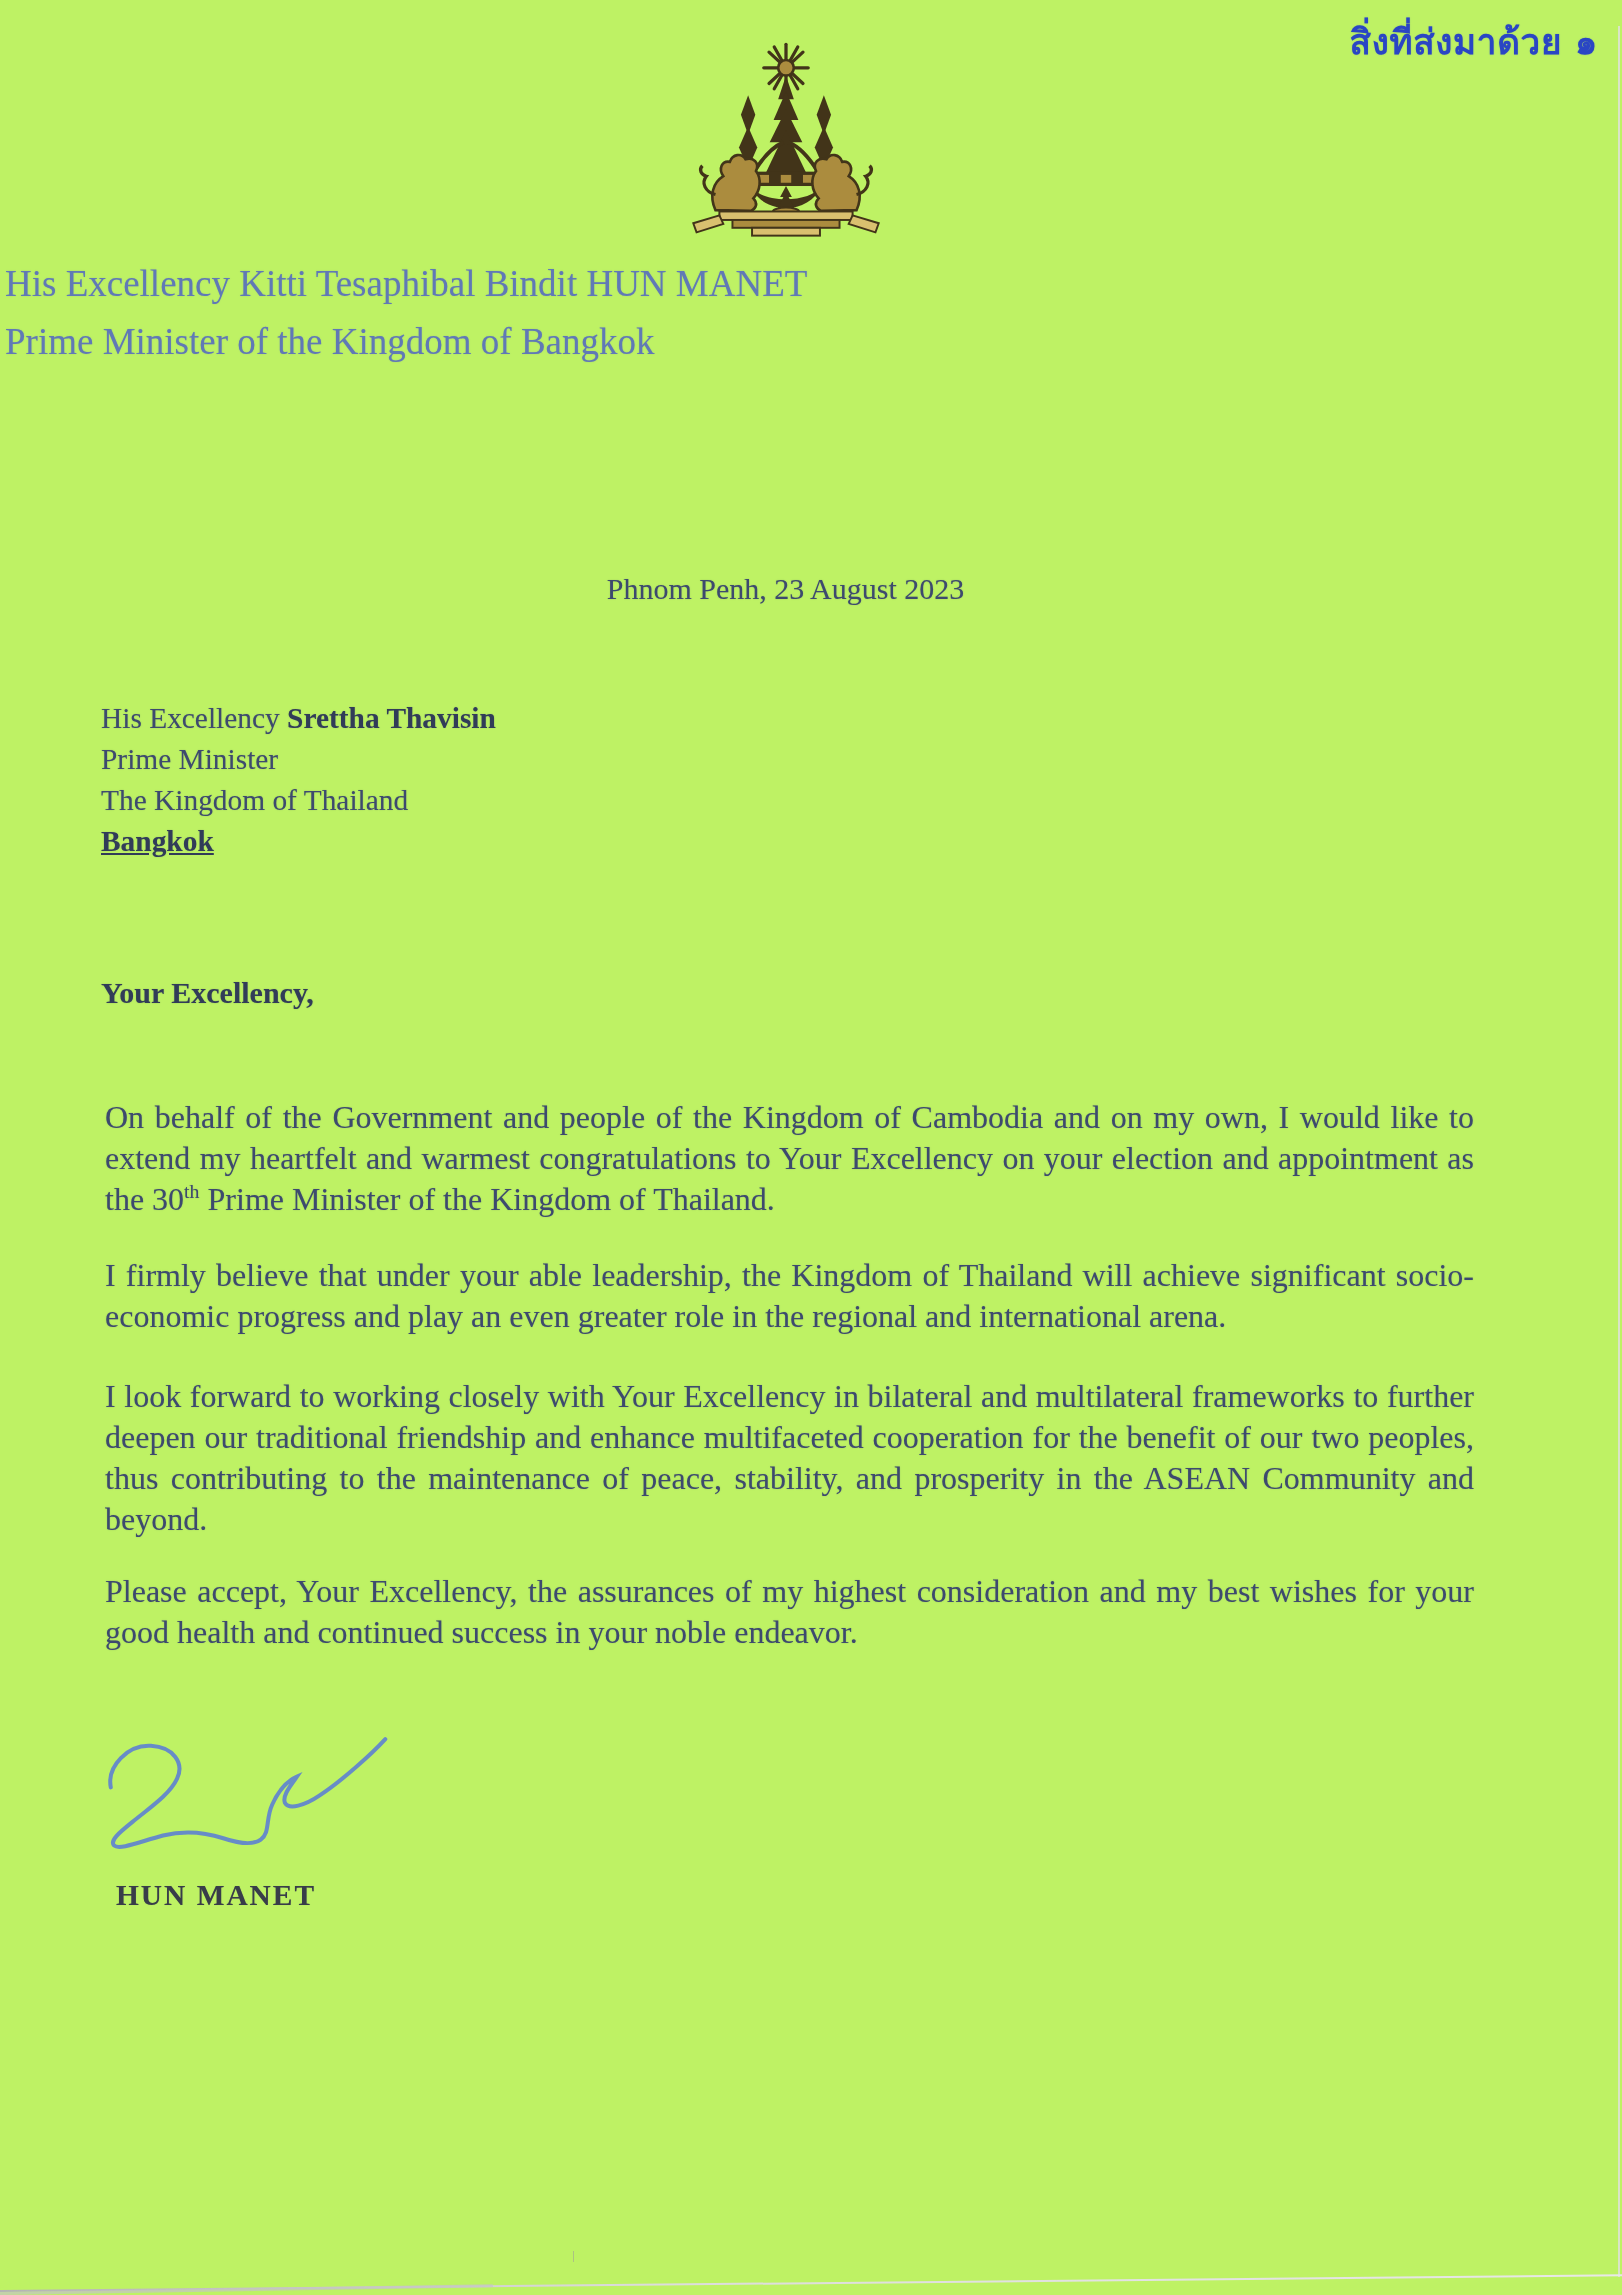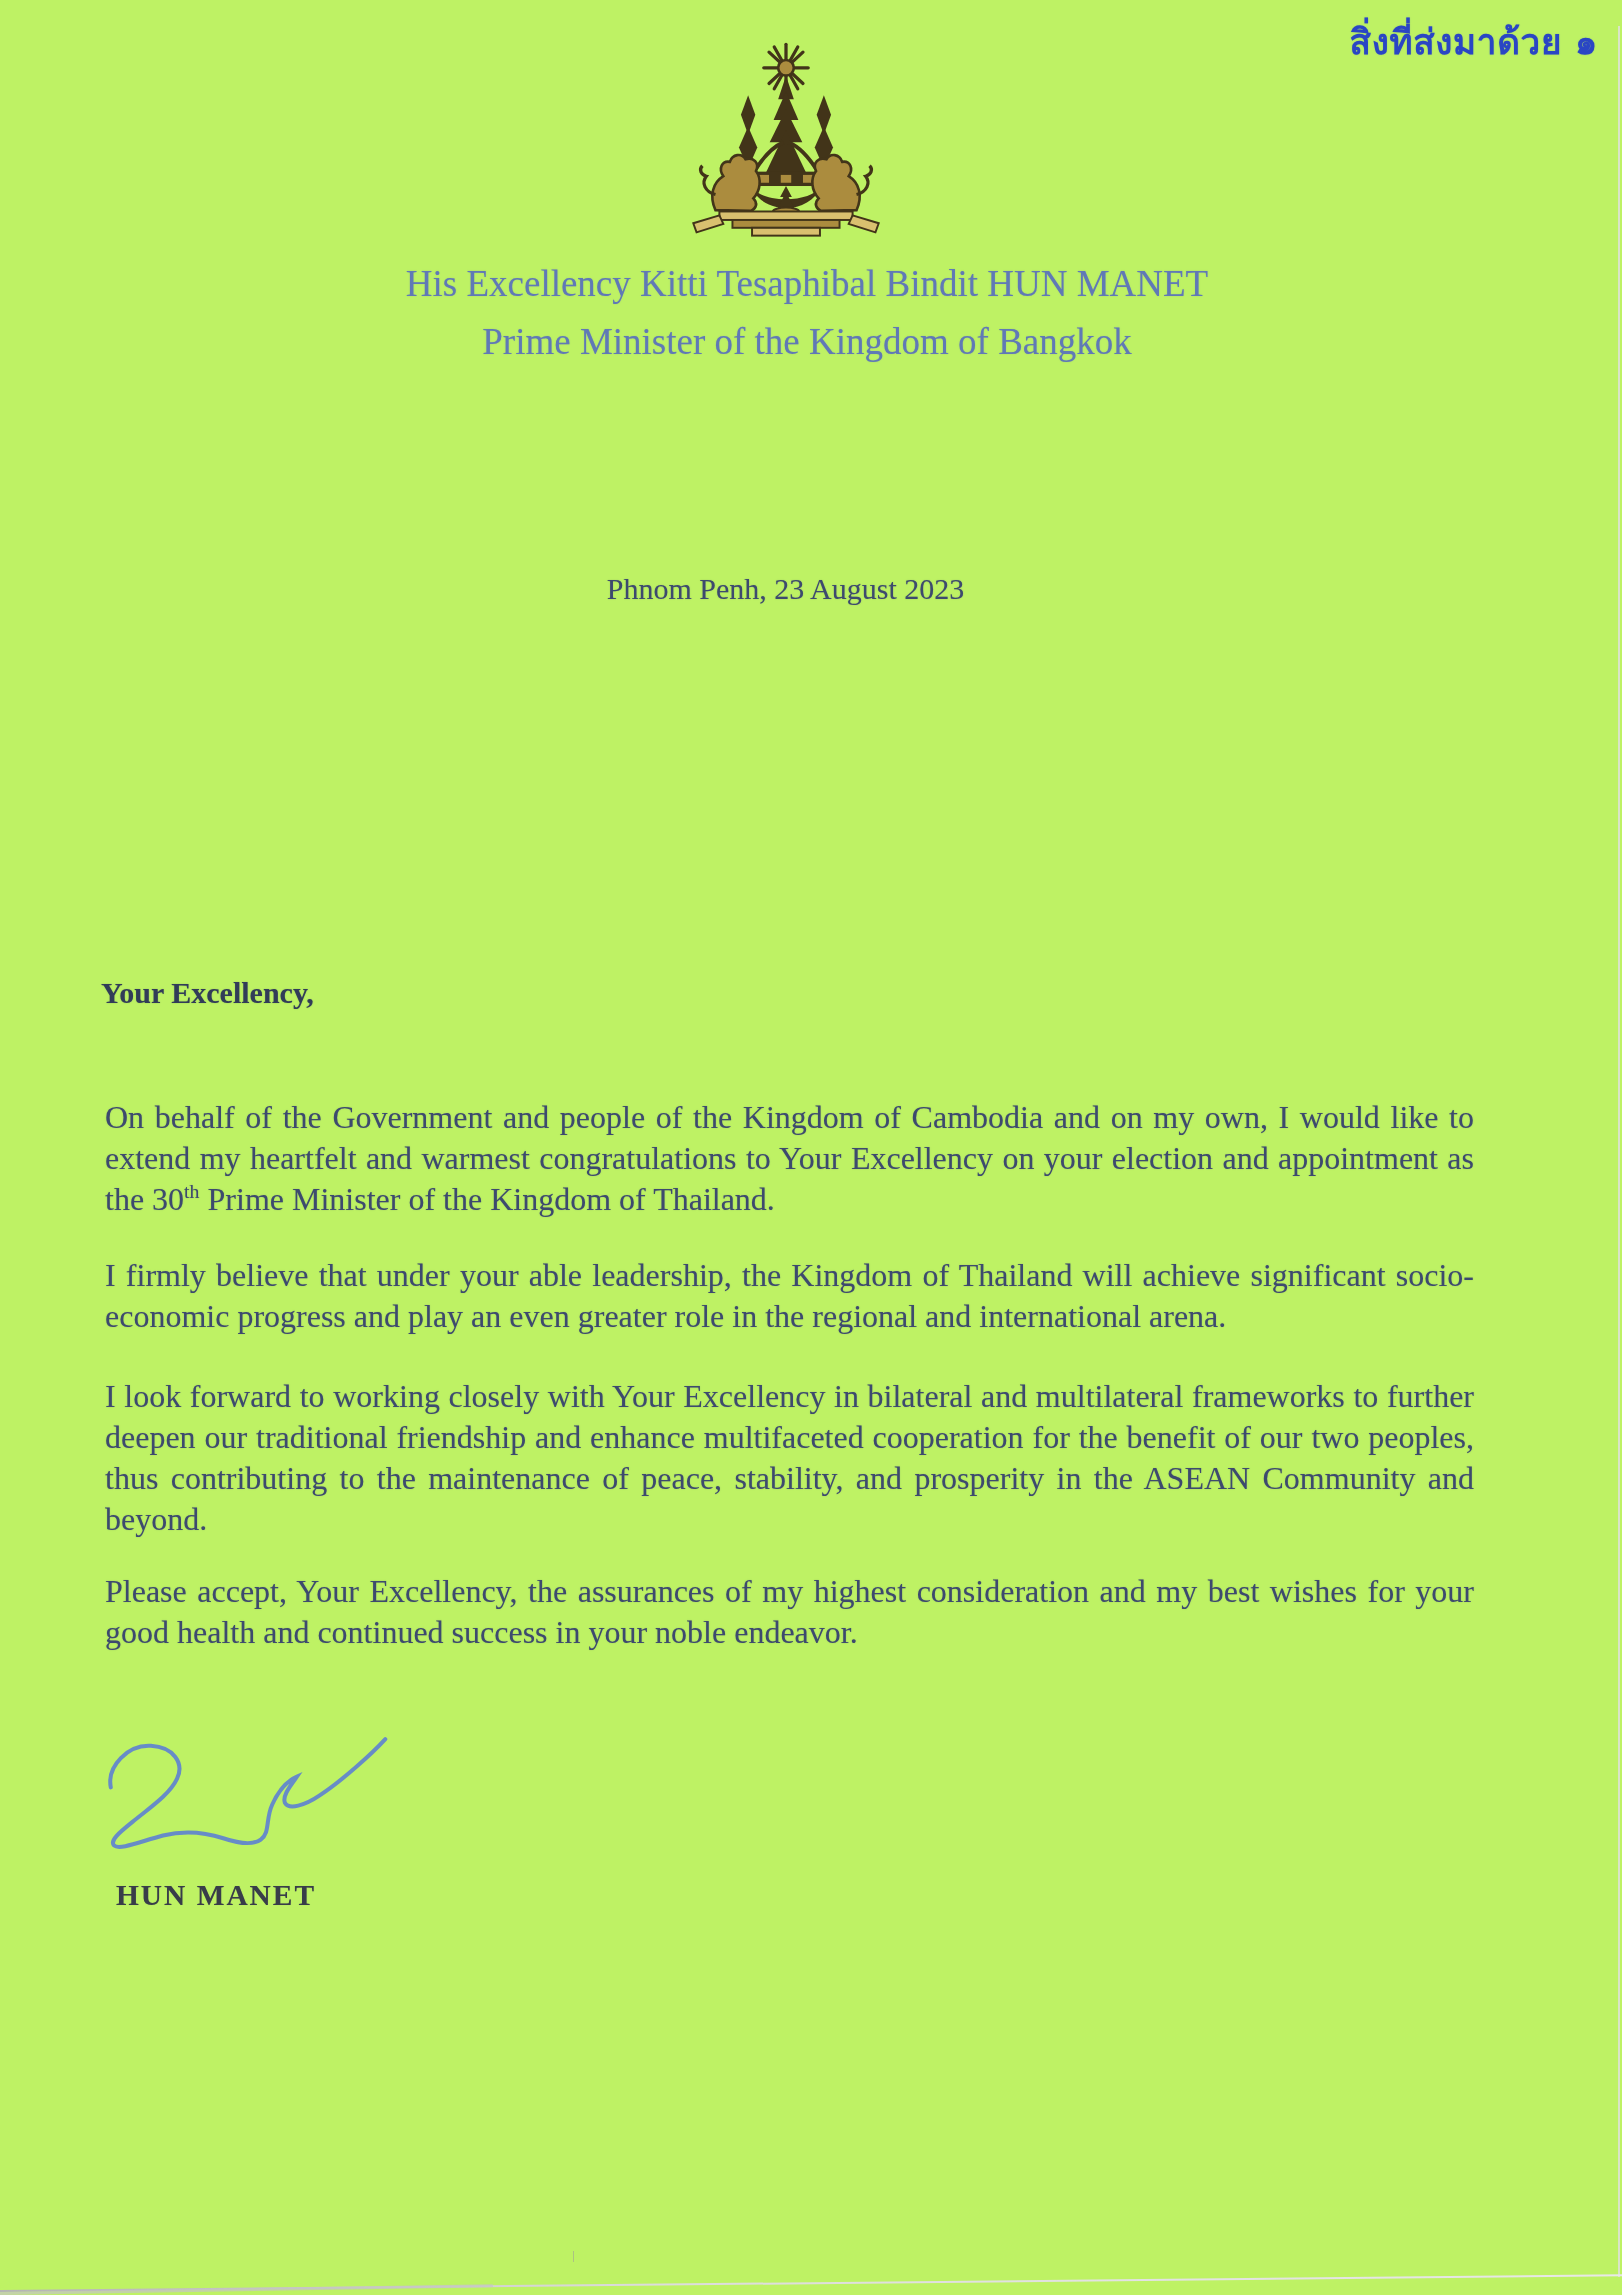--- a/index.html
+++ b/index.html
@@ -32,23 +32,23 @@
     top: 37px;
     width: 222px;
     height: 204px;
     filter: blur(0.4px);
   }
 
   
   .letterhead {
     position: absolute;
     top: 255px;
-    left: 17px;
+    left: 5px;
     width: 1580px;
-    text-align: center;
+    text-align: left;
     color: var(--letterhead-blue, #6079b6);
     font-size: 37px;
     line-height: 58px;
     text-shadow: 0 0 1.3px rgba(96,121,182,0.4);
   }
 
   
   .dateline {
     position: absolute;
     top: 572px;
@@ -225,20 +225,26 @@
     <path d="M272,272 L312,284 L307,298 L266,285 Z" fill="#d9c06f" stroke="#423419" stroke-width="3"></path>
   </svg>
 
   <div class="letterhead">
     <div>His Excellency Kitti Tesaphibal Bindit HUN MANET</div>
     <div>Prime Minister of the Kingdom of Bangkok</div>
   </div>
 
   <div class="dateline">Phnom Penh, 23 August 2023</div>
 
+  <div class="recipient">
+    <div><span>His Excellency </span><span class="bold-name">Srettha Thavisin</span></div>
+    <div>Prime Minister</div>
+    <div>The Kingdom of Thailand</div>
+    <div><span class="city">Bangkok</span></div>
+  </div>
 
   <div class="salutation">Your Excellency,</div>
 
   <p class="para p1"><span>On behalf of the Government and people of the Kingdom of Cambodia and on my own, I would like to extend my heartfelt and warmest congratulations to Your Excellency on your election and appointment as the 30</span><sup>th</sup><span> Prime Minister of the Kingdom of Thailand.</span></p>
   <p class="para p2">I firmly believe that under your able leadership, the Kingdom of Thailand will achieve significant socio-economic progress and play an even greater role in the regional and international arena.</p>
   <p class="para p3">I look forward to working closely with Your Excellency in bilateral and multilateral frameworks to further deepen our traditional friendship and enhance multifaceted cooperation for the benefit of our two peoples, thus contributing to the maintenance of peace, stability, and prosperity in the ASEAN Community and beyond.</p>
   <p class="para p4">Please accept, Your Excellency, the assurances of my highest consideration and my best wishes for your good health and continued success in your noble endeavor.</p>
 
   <svg class="signature-svg" viewBox="0 0 460 230" xmlns="http://www.w3.org/2000/svg">
     <path d="M40,120 C34,88 66,56 100,58 C134,60 150,84 139,107 C128,131 96,152 72,172 C52,188 38,200 45,207 C53,214 84,201 118,192 C150,184 180,187 208,196 C232,204 252,207 264,198 C278,188 271,168 281,146 C290,126 304,110 318,104 C309,117 296,132 300,143 C306,154 330,147 352,132 C384,111 430,70 450,48" fill="none" stroke="#5f83cf" stroke-width="6" stroke-linecap="round" opacity="0.92"></path>

